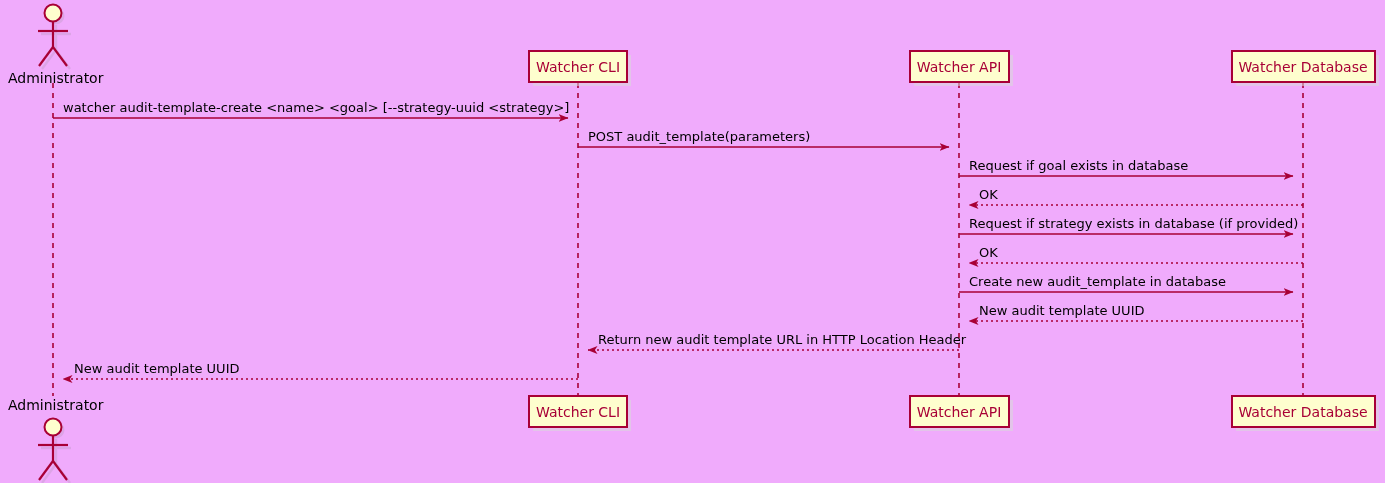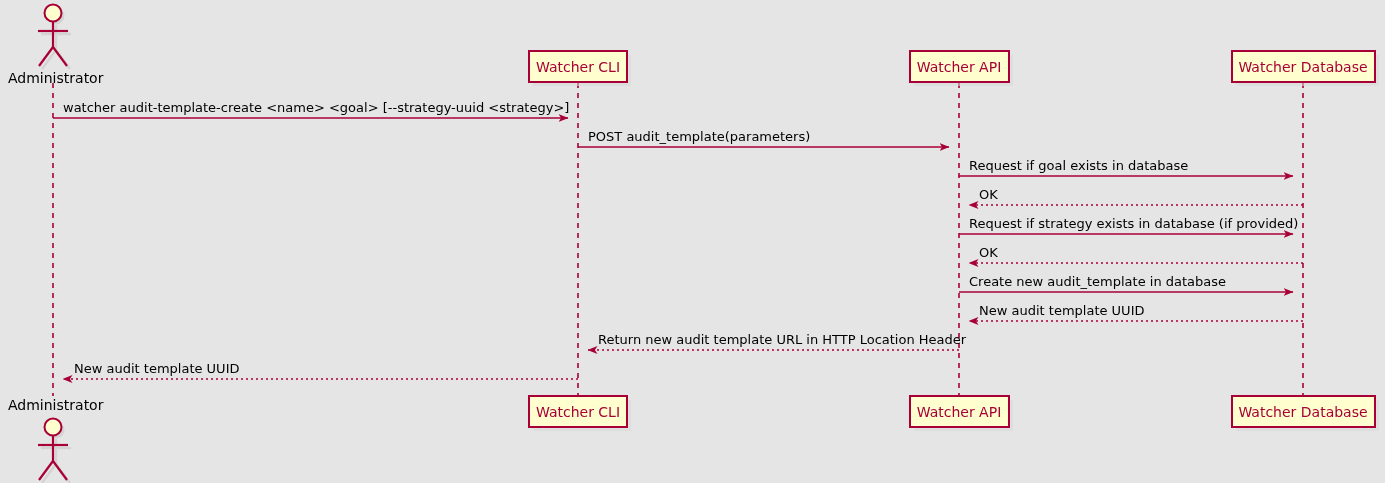--- a/index.html
+++ b/index.html
@@ -8,21 +8,21 @@
     padding: 0;
     background: #FFFFFF;
   }
   body {
     font-family: "DejaVu Sans", sans-serif;
   }
   #diagram {
     position: relative;
     width: 1385px;
     height: 483px;
-    background: #e5e5e5;
+    background: #f0abfc;
     overflow: hidden;
   }
   svg.canvas {
     position: absolute;
     left: 0;
     top: 0;
     width: 1385px;
     height: 483px;
   }
   .msg-text {

